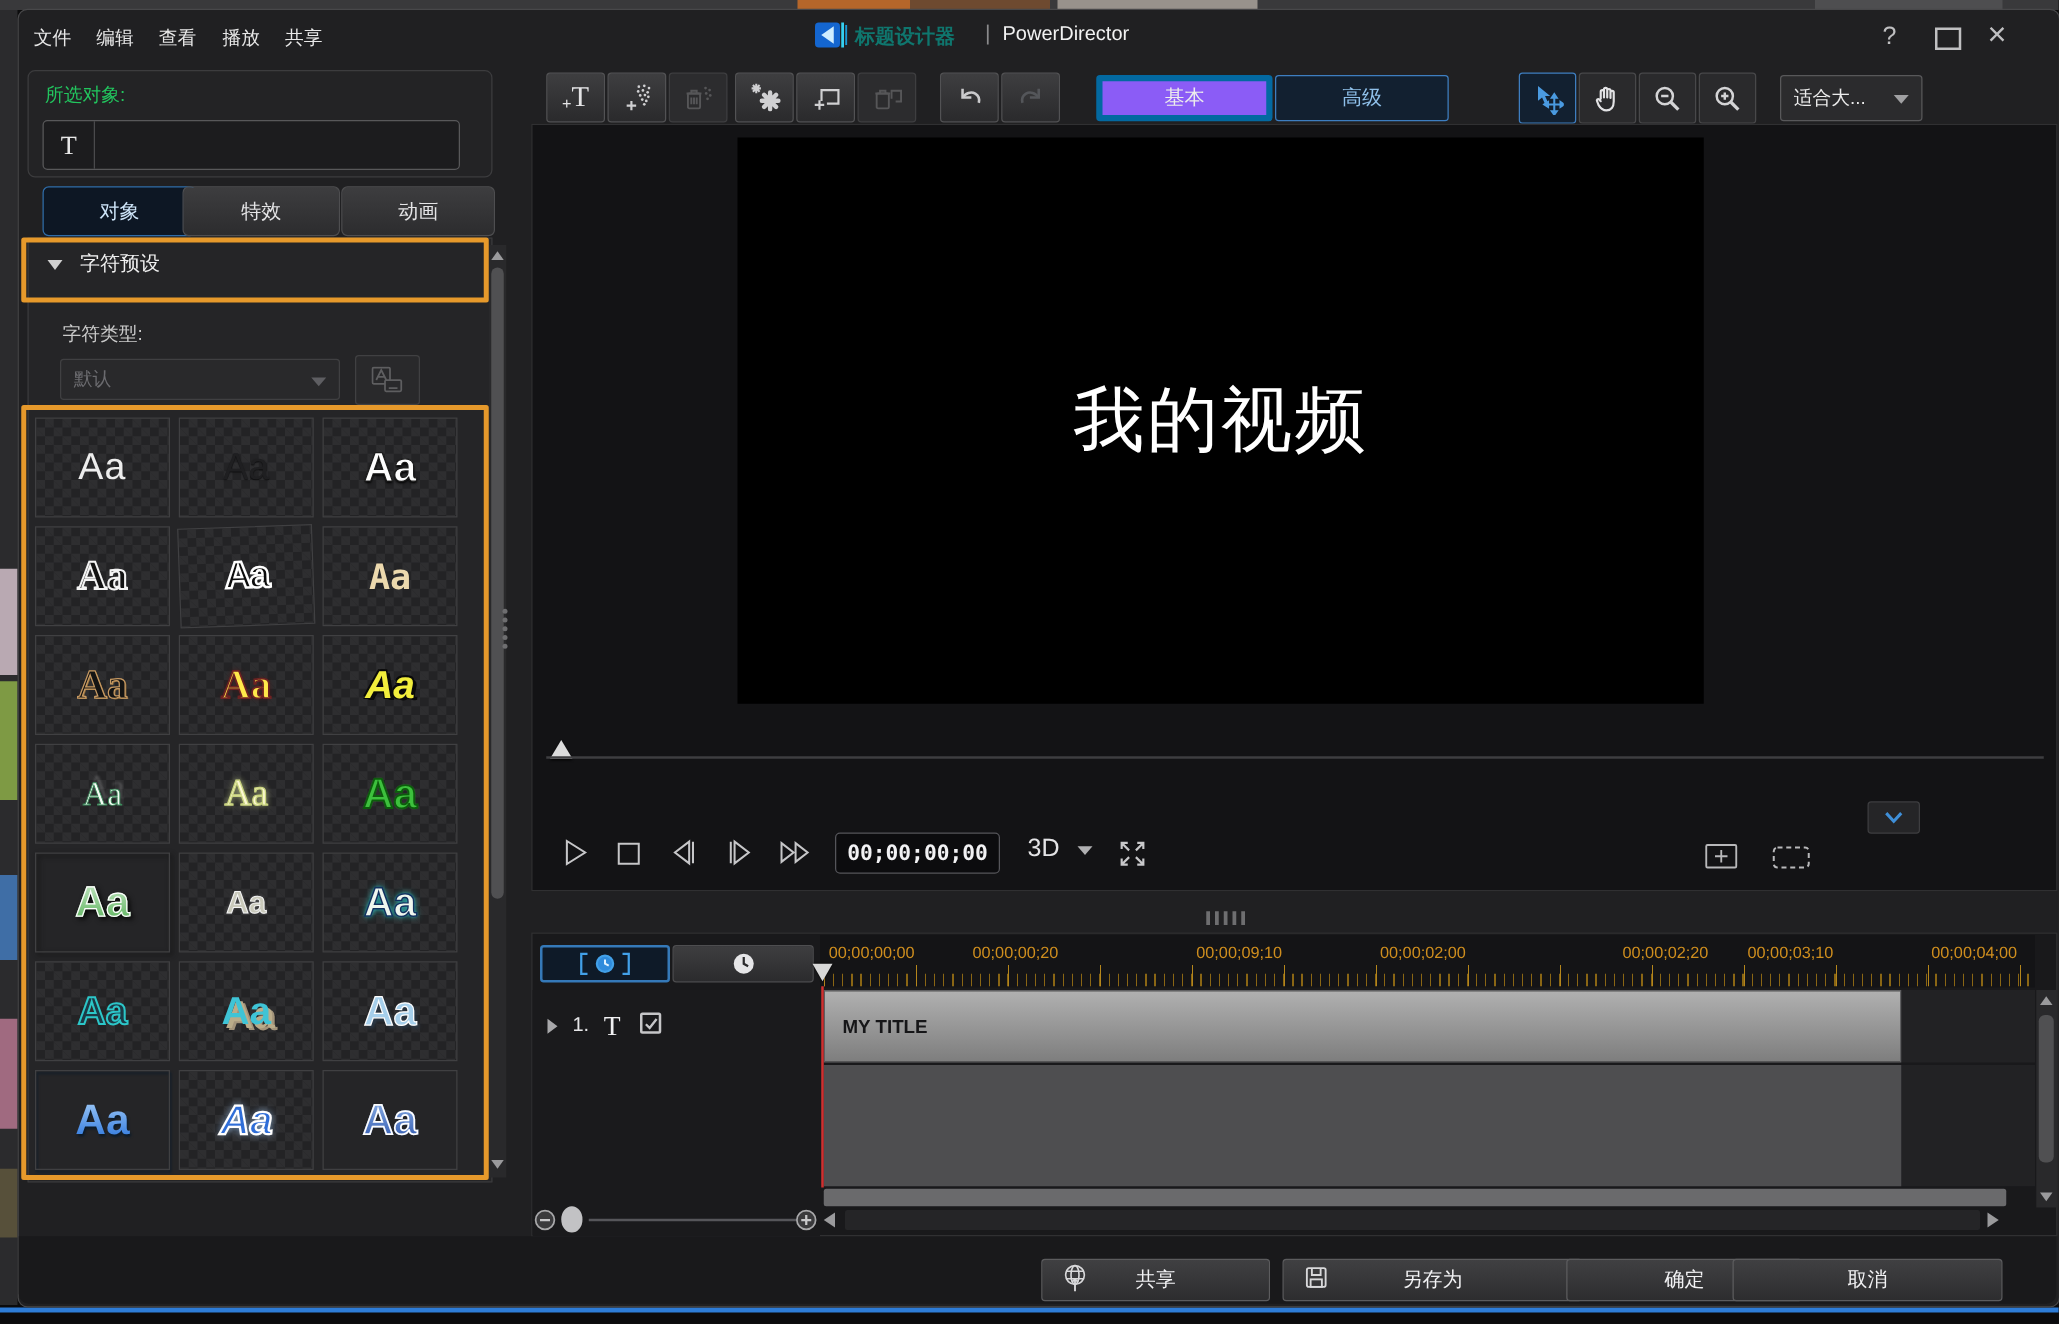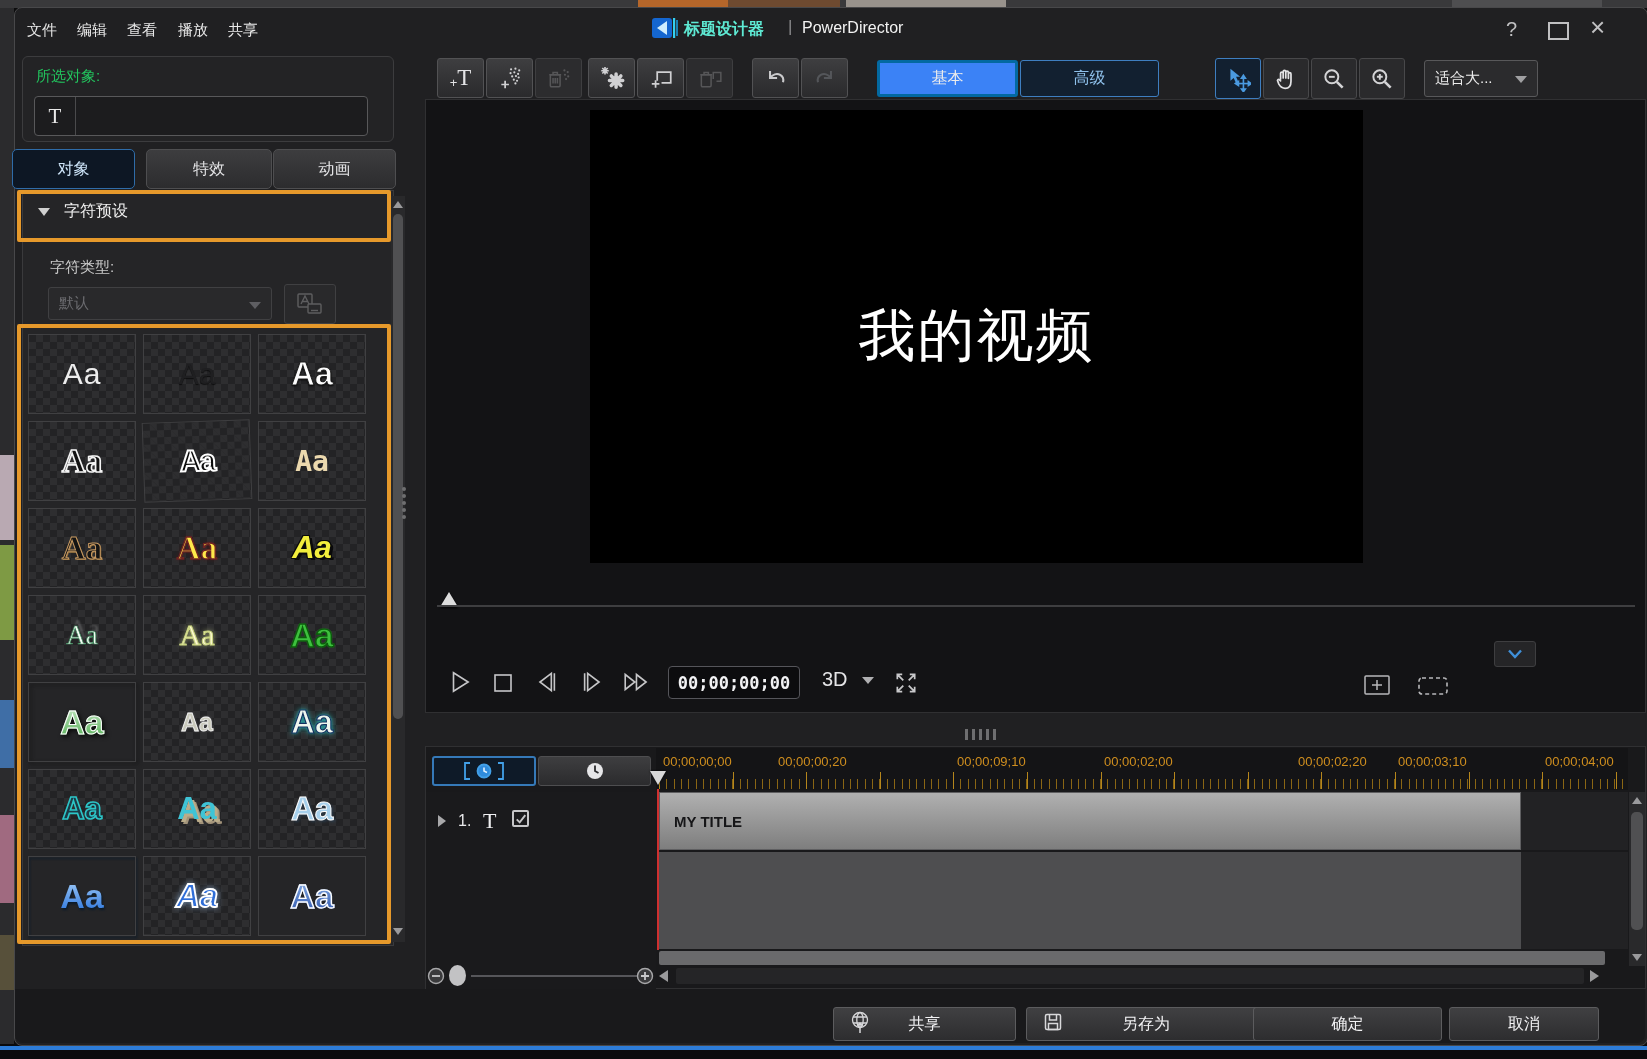--- a/index.html
+++ b/index.html
@@ -12,21 +12,21 @@
   .bg-top{left:0;top:0;width:1647px;height:8px;background:#39393b;}
   .bg-left{left:0;top:8px;width:14px;height:1038px;background:#2b2b2d;}
   .bg-bottom{left:0;top:1044px;width:1647px;height:15px;background:#0b0b0d;}
   .blue-line{left:0;top:1046px;width:1647px;height:4px;background:#2d7cd8;}
 
   
   .dialog{left:14px;top:7px;width:1632px;height:1037px;background:#202022;border:1px solid #48484a;border-radius:8px;}
   .footer-strip{left:15px;top:989px;width:1630px;height:54px;background:#19191b;border-radius:0 0 8px 8px;}
 
   .menu-item{top:21px;font-size:15px;color:#e8e8e8;cursor:default;}
-  .title-text{top:19px;font-size:16px;color:#5eead4;font-weight:bold;}
+  .title-text{top:19px;font-size:16px;color:#0f766e;font-weight:bold;}
   .title-prod{top:19px;font-size:16px;color:#f2f2f2;}
   .title-sep{top:17px;font-size:17px;color:#8a8a8c;}
   .winbtn{top:18px;font-size:20px;color:#c0c0c2;}
 
   
   .box{background:#232325;border:1px solid #3c3c3e;border-radius:6px;}
   .inputbox{left:34px;top:96px;width:332px;height:38px;background:#1c1c1e;border:1px solid #58585a;border-radius:4px;display:flex;align-items:center;}
   .inputbox .tzone{width:40px;height:100%;border-right:1px solid #4a4a4c;display:flex;align-items:center;justify-content:center;
                    font-family:"Liberation Serif",serif;font-size:21px;color:#e8e8e8;}
   .tab{height:38px;border-radius:5px;display:flex;align-items:center;justify-content:center;font-size:16px;}
@@ -150,21 +150,21 @@
 <span class="a winbtn" style="left:1506px">?</span>
 <span class="a" style="left:1548px;top:22px;width:17px;height:14px;border:2px solid #c0c0c2"></span>
 <span class="a winbtn" style="left:1590px;top:12px;font-size:26px">×</span>
 
 <div class="a box" style="left:22px;top:56px;width:370px;height:84px"></div>
 <span class="a" style="left:36px;top:67px;font-size:15px;color:#22c55e">所选对象:</span>
 <div class="a inputbox">
   <span class="tzone">T</span>
 </div>
 
-<div class="a tab on" style="left:12px;top:149px;width:121px">
+<div class="a tab on" style="left:34px;top:149px;width:121px">
     <span>对象</span>
   </div>
 <div class="a tab off" style="left:146px;top:149px;width:124px">
     <span>特效</span>
   </div>
 <div class="a tab off" style="left:273px;top:149px;width:121px">
     <span>动画</span>
   </div>
 
 <div class="a section-box"></div>
@@ -333,21 +333,21 @@
     <path d="M6.8 12 C8.5 8.6 13 7.4 15.9 9.2 C18.2 10.6 19.2 13.2 18.5 16"></path>
   </svg>
 </div>
 <div class="a tbtn" style="left:801px">
   <svg width="28" height="26" viewBox="0 0 24 24" fill="none" stroke="#54565a" stroke-width="1.9">
     <path d="M17.5 5.5 V12 H11"></path>
     <path d="M17.2 12 C15.5 8.6 11 7.4 8.1 9.2 C5.8 10.6 4.8 13.2 5.5 16"></path>
   </svg>
 </div>
 
-<div class="a modebtn" style="left:877px;width:141px;background:#3b82f6;border:3px solid #0369a1;color:#ececec">
+<div class="a modebtn" style="left:877px;width:141px;background:#8b5cf6;border:5px solid #0369a1;color:#ececec">
     <span>基本</span>
   </div>
 <div class="a modebtn" style="left:1020px;width:139px;background:#122030;border:1px solid #3e7ec0;color:#8fc0ea">
     <span>高级</span>
   </div>
 
 <div class="a toolbtn on" style="left:1215px">
   <svg width="26" height="26" viewBox="0 0 24 24">
     <polygon points="5,2.5 5,13.5 8,11 10,15.5 12.2,14.4 10.2,10 14,10" fill="#4a9ae0"></polygon>
     <g stroke="#4a9ae0" stroke-width="1.5" fill="#4a9ae0">
@@ -545,15 +545,15 @@
       <rect x="4.5" y="4.5" width="15" height="15" rx="1.5"></rect>
         <path d="M8.5 4.5 V10 H15.5 V4.5"></path>
         <rect x="7.5" y="13.5" width="9" height="6"></rect>
     </svg>
   </span>
   <span>另存为</span>
 </div>
 <div class="a footbtn" style="left:1253px;width:189px">
   <span>确定</span>
 </div>
-<div class="a footbtn" style="left:1449px;width:150px">
+<div class="a footbtn" style="left:1386px;width:216px">
   <span>取消</span>
 </div>
 
 </body></html>

